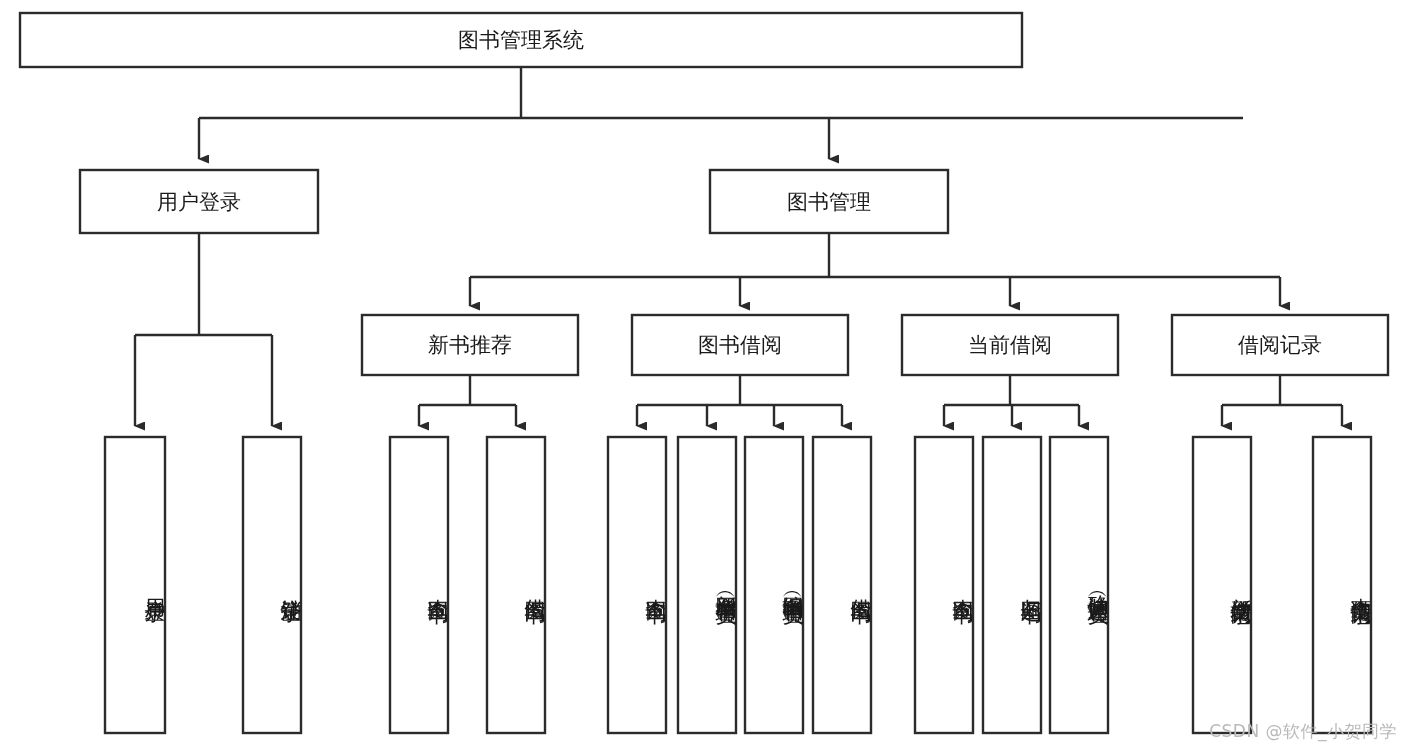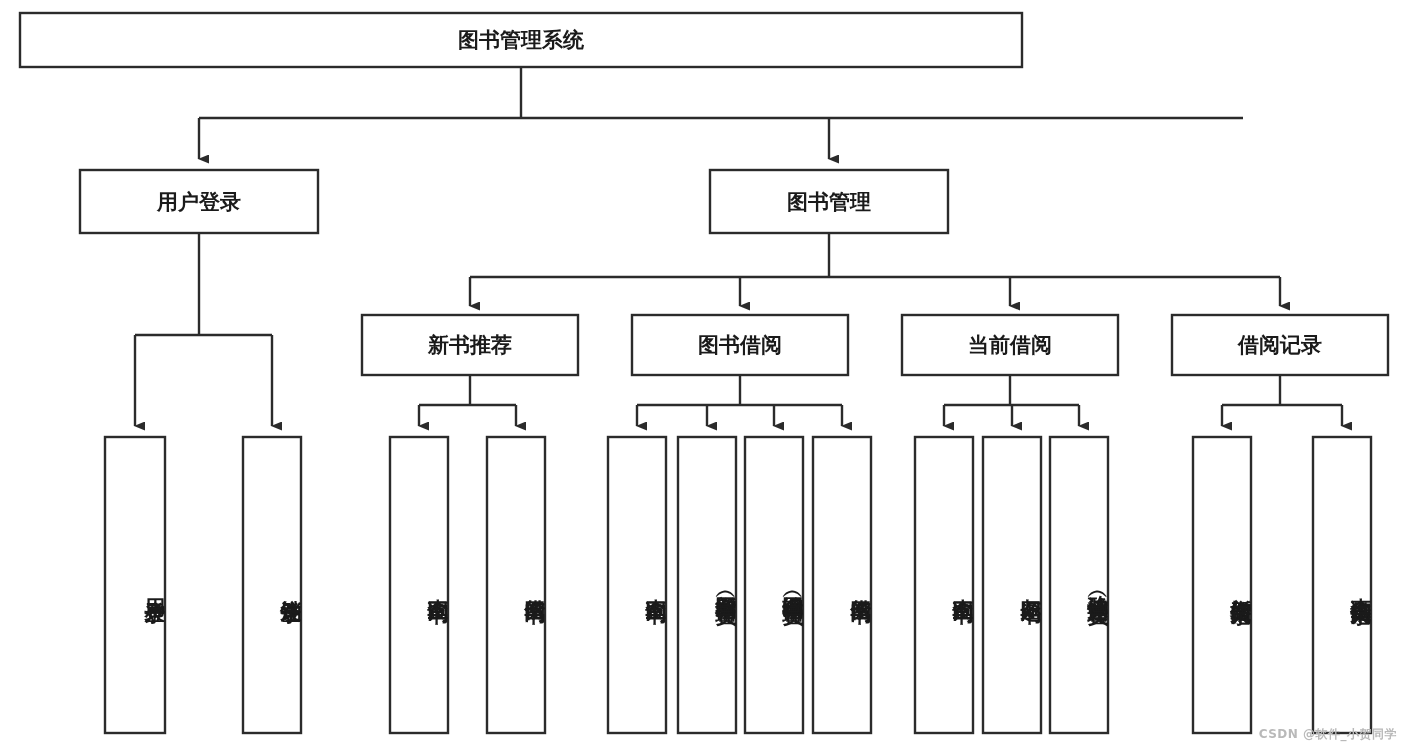--- a/index.html
+++ b/index.html
@@ -11,21 +11,20 @@
     width: 1405px;
     height: 747px;
     font-family: "DejaVu Sans", "Liberation Sans", sans-serif;
     overflow: hidden;
   }
   #diagram-root {
     position: relative;
     width: 1405px;
     height: 747px;
     background: #ffffff;
-    font-weight: bold;
   }
   svg#flow {
     position: absolute;
     top: 0;
     left: 0;
     width: 1405px;
     height: 747px;
   }
   .node-box {
     fill: #ffffff;
@@ -58,21 +57,21 @@
   .connector {
     stroke: #2b2b2b;
     stroke-width: 2.4;
     fill: none;
   }
   .watermark {
     position: absolute;
     right: 8px;
     bottom: 4px;
     font-family: "DejaVu Sans", "Liberation Sans", sans-serif;
-    font-size: 12px;
+    font-size: 17px;
     color: #b9b9b9;
     letter-spacing: 0.5px;
     user-select: none;
   }
 </style>
 </head>
 <body>
 
 <div id="diagram-root">
 

